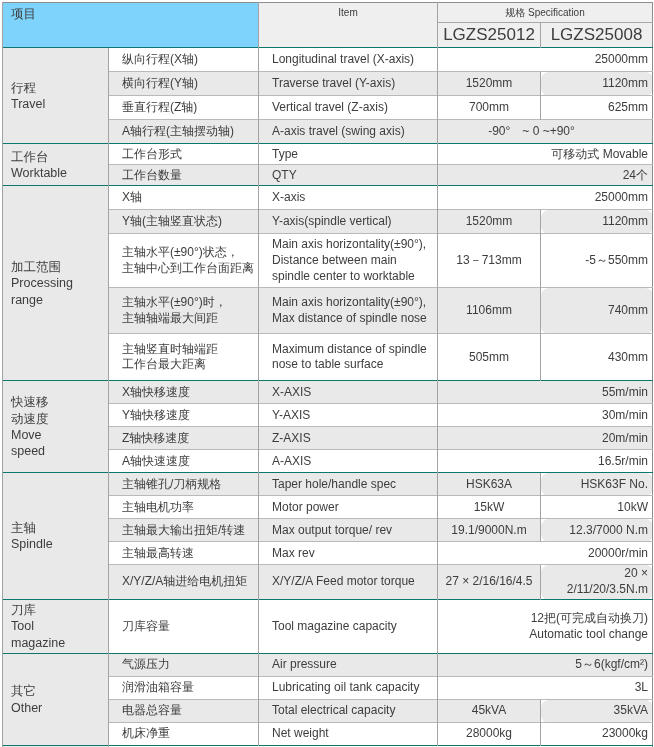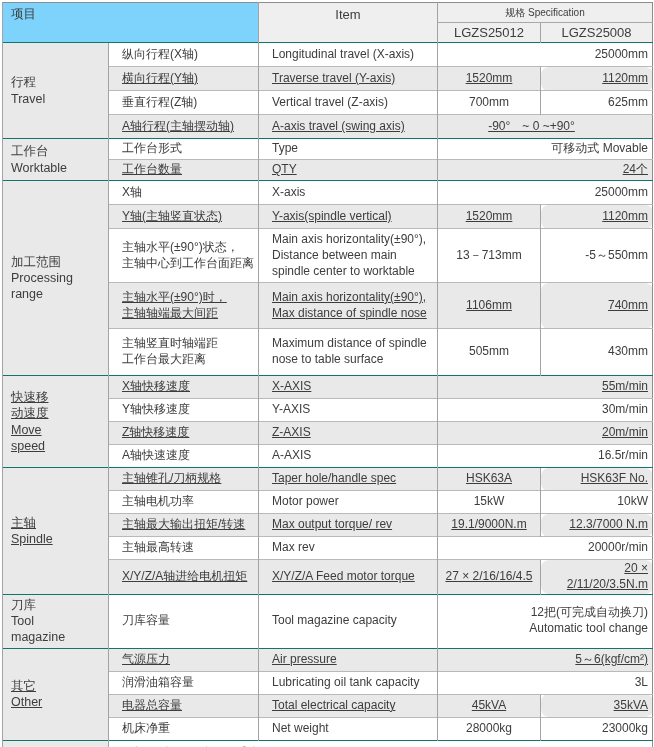--- a/index.html
+++ b/index.html
@@ -33,35 +33,35 @@
     overflow:hidden;
   }
   
   tr.ri>td{border-top:1px solid #b9b9b9;}          
   tr.gs>td,tr.gs>th{border-top:1px solid #0f766e;} 
   tr.hr2>th{border-top:1px solid #a8a8a8;}
 
   
   thead th{background:#efefef;color:#3d3d3d;}
   th.h-proj{background:#7dd3fc;text-align:left;padding-left:8px;vertical-align:top;padding-top:3px;font-size:12.5px;}
-  th.h-item{text-align:center;vertical-align:top;padding-top:3px;font-size:13px;}
+  th.h-item{text-align:center;vertical-align:top;padding-top:3px;font-size:10px;}
   th.h-spec{text-align:center;font-size:10px;}
-  th.h-model{text-align:center;font-size:13px;}
+  th.h-model{text-align:center;font-size:17px;}
 
   
   td.c-cat{background:#e9e9e9;text-align:left;padding-left:8px;font-size:12.5px;line-height:1.3;}
   td.c-cn{text-align:left;padding-left:13px;}
   td.c-en{text-align:left;padding-left:13px;}
   td.c-v1{text-align:center;}
   td.c-v2{text-align:right;padding-right:4px;border-radius:8px;}
   td.c-span{text-align:right;padding-right:4px;}
   td.pad-lg{padding-right:31px;text-align:center;}
   td.c-nc{text-align:left;padding-left:13px;font-size:12.5px;line-height:1.35;}
 
-  tr.alt>td{background:#e9e9e9;text-decoration:underline;}
+  tr.alt>td{background:#e9e9e9;}
   tr.alt>td.c-cat{background:#e9e9e9;}
 
   
   tr.h19>*{height:17px}
   tr.h13>*{height:11px}
   tr.h23>*{height:21px}
   tr.h20>*{height:18px}
   tr.h22>*{height:20px}
   tr.h44>*{height:40px}
   tr.h47>*{height:43px}

